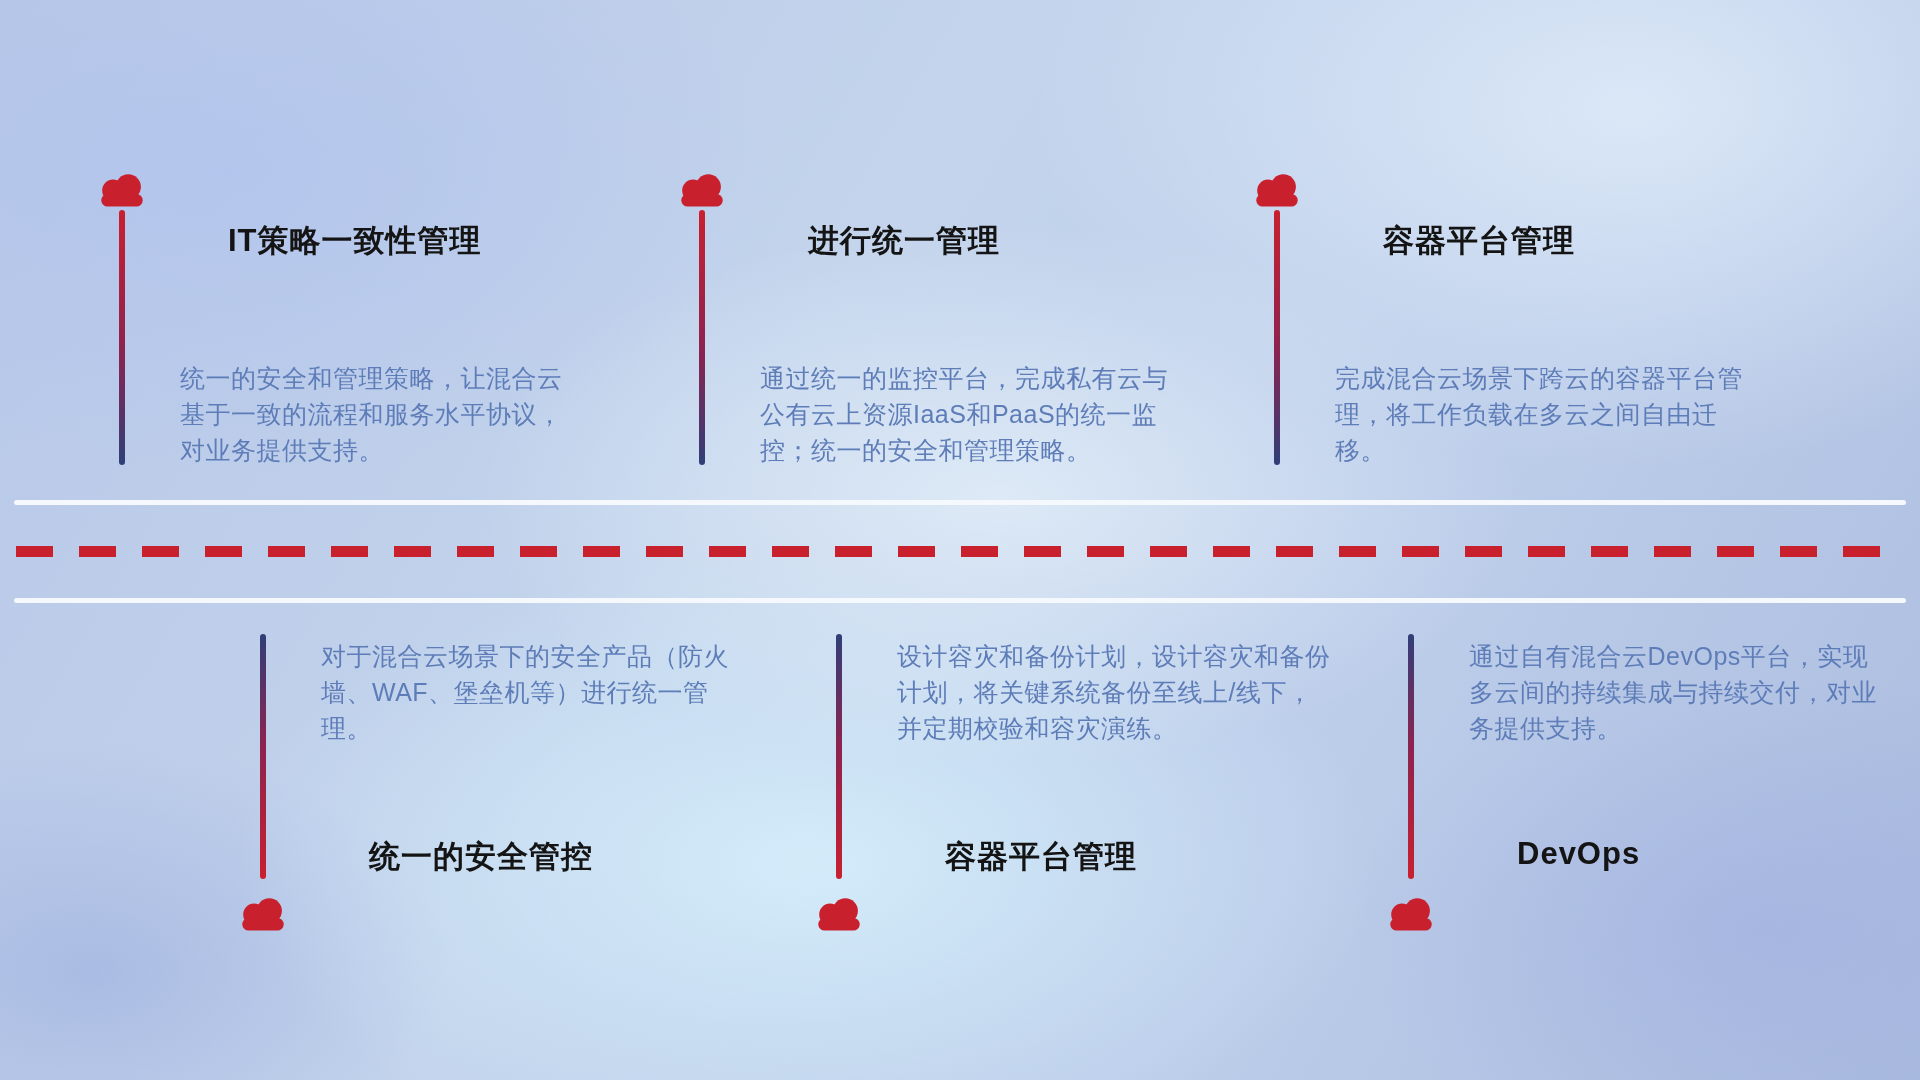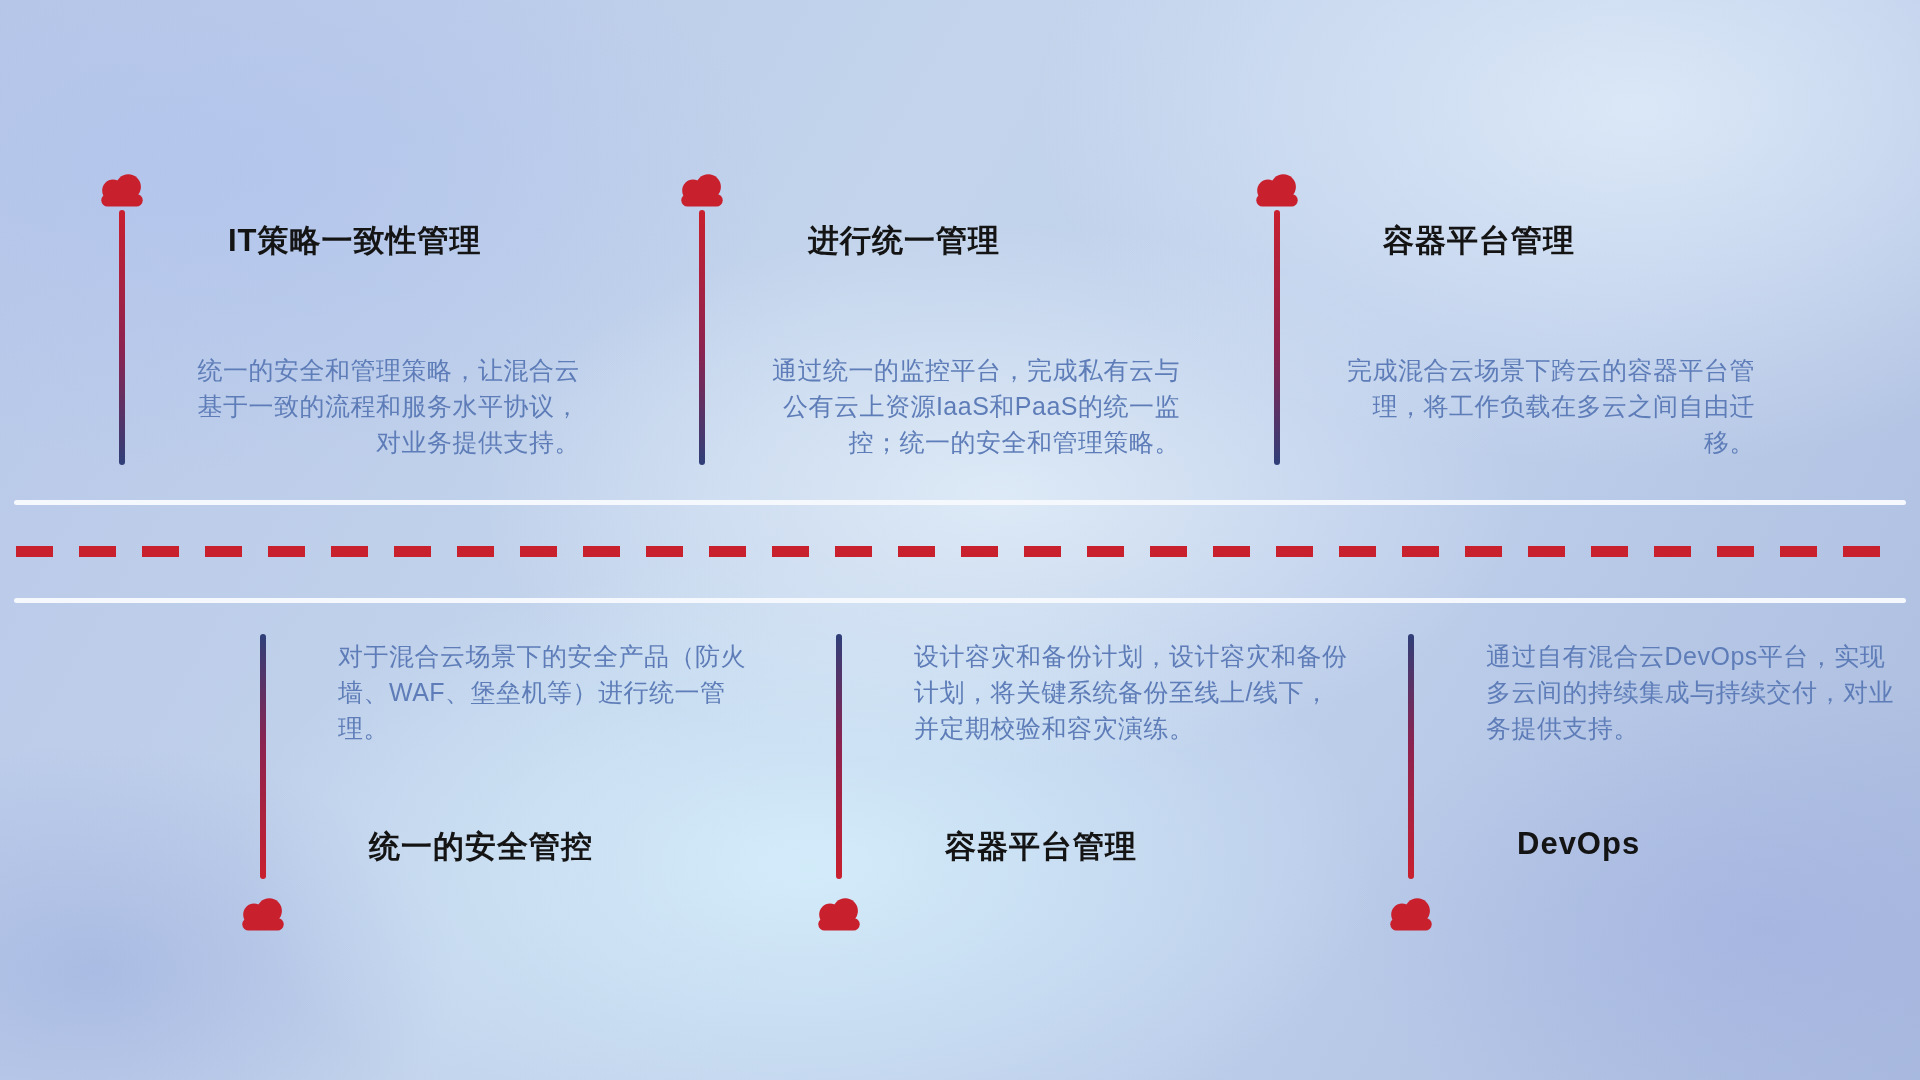--- a/index.html
+++ b/index.html
@@ -47,28 +47,28 @@
   .item-bottom .stem {
     top: 4px; height: 245px;
     background: linear-gradient(180deg, var(--navy) 0%, #8c2350 45%, var(--red) 100%);
   }
 
   .title {
     position: absolute; left: 58px; white-space: nowrap;
     font-size: 31px; font-weight: bold; color: var(--title_text); letter-spacing: 1px; margin-left: 48px;
   }
   .item-top .title    { top: 52px; }
-  .item-bottom .title { top: 196px; text-align: center; }
+  .item-bottom .title { top: 206px; text-align: center; }
 
   .desc {
     position: absolute; left: 58px; width: 420px;
     font-size: 25px; line-height: 36px; color: var(--desc_text); letter-spacing: 0.5px;
   }
-  .item-top .desc    { top: 184px; text-align: right; }
-  .item-bottom .desc { top: 8px; margin-left: 17px; }
+  .item-top .desc    { top: 192px; }
+  .item-bottom .desc { top: 8px; }
 
   .w-narrow { width: 400px; }
   .w-wide   { width: 440px; }
 </style>
 </head>
 <body>
 
 <div class="stage">
 
   <div class="rule rule-top"></div>

